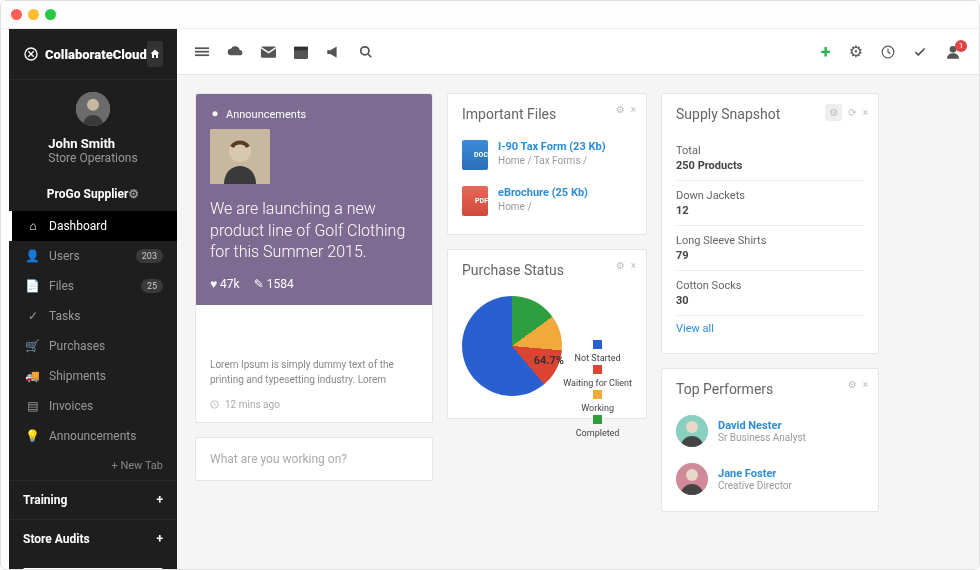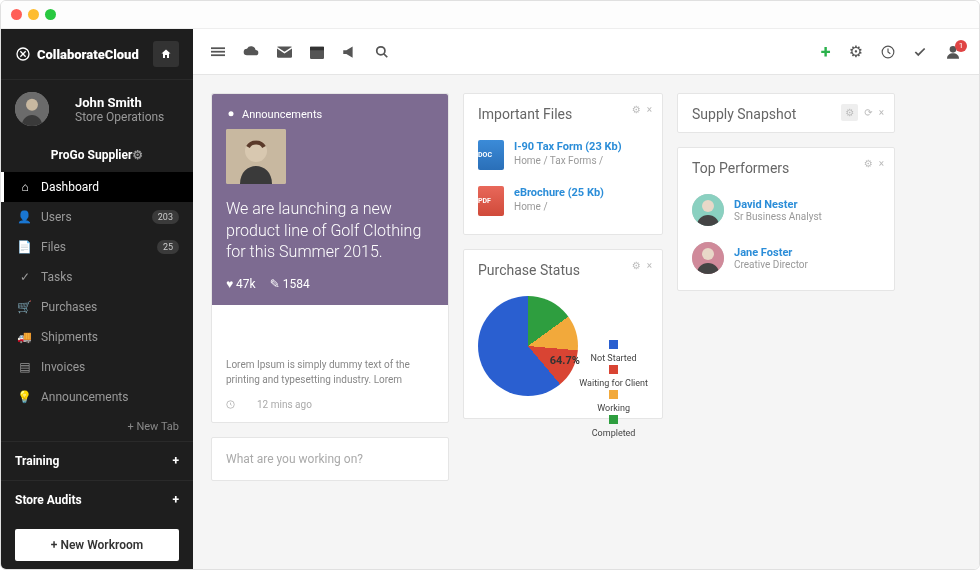--- a/index.html
+++ b/index.html
@@ -2,26 +2,26 @@
 <html><head>
 <meta charset="utf-8">
 <style>
 * { margin:0; padding:0; box-sizing:border-box; font-family:-apple-system,BlinkMacSystemFont,"Segoe UI",Roboto,Arial,sans-serif; }
 body { width:980px; height:570px; background:#fff; overflow:hidden; }
 .window { width:980px; height:570px; border:1px solid #e0e0e0; border-radius:6px; overflow:hidden; position:relative; }
 .titlebar { height:28px; background:#fdfdfd; border-bottom:1px solid #eee; display:flex; align-items:center; padding:0 10px; gap:6px; }
 .dot { width:11px; height:11px; border-radius:50%; }
 .dot.red { background:#ff5f57; } .dot.yellow { background:#febc2e; } .dot.green { background:#28c840; }
 .app { display:flex; height:calc(100% - 28px); }
-.sidebar { width:192px; background:#1e1e1e; color:#fff; display:flex; flex-direction:column; }
+.sidebar { width:168px; background:#1e1e1e; color:#fff; display:flex; flex-direction:column;margin-left:8px; }
 .brandrow { display:flex; align-items:center; justify-content:space-between; padding:12px 14px; border-bottom:1px solid #2a2a2a; }
 .brand { font-size:13px; font-weight:600; display:flex; align-items:center; gap:6px; }
 .brand svg { width:16px; height:16px; }
 .home-btn { width:26px; height:26px; background:#333; border-radius:3px; display:flex; align-items:center; justify-content:center; cursor:pointer; }
-.profile { display:flex; align-items:center; gap:26px; padding:12px 14px; }
+.profile { display:flex; align-items:center; gap:10px; padding:12px 14px;flex-direction:column; }
 .avatar { width:34px; height:34px; border-radius:50%; background:#888; overflow:hidden; }
 .avatar svg { width:100%; height:100%; }
 .pname { font-size:13px; font-weight:700; }
 .prole { font-size:12px; color:#999; }
 .sechead { display:flex; justify-content:center; align-items:center; padding:10px 14px; font-size:12px; font-weight:700; }
 .gear { color:#999; cursor:pointer; }
 .navitem { display:flex; align-items:center; justify-content:space-between; padding:8px 14px 8px 18px; font-size:12px; color:#999; cursor:pointer; }
 .navitem.active { background:#000; color:#fff; border-left:3px solid #fff; padding-left:15px; }
 .navitem .left { display:flex; align-items:center; gap:10px; }
 .navitem .ico { width:12px; display:inline-flex; justify-content:center; }
@@ -38,24 +38,24 @@
 .col { display:flex; flex-direction:column; gap:14px; }
 .col1 { width:238px; } .col2 { width:200px; } .col3 { width:218px; }
 .card { background:#fff; border:1px solid #e5e5e5; border-radius:2px; }
 .announce { background:#7d6b91; color:#fff; padding:14px; border-radius:2px 2px 0 0; }
 .ann-label { font-size:11px; display:flex; align-items:center; gap:6px; margin-bottom:8px; }
 .ann-img { width:60px; height:55px; background:#d0c4b0; border-radius:2px; margin-bottom:14px; overflow:hidden; }
 .ann-img svg { width:100%; height:100%; }
 .ann-text { font-size:16px; font-weight:300; line-height:1.35; }
 .ann-stats { font-size:12px; margin-top:14px; display:flex; gap:14px; }
 .ann-desc { padding:12px 14px; font-size:10px; color:#888; line-height:1.5;margin-top:40px; }
-.ann-time { padding:0 14px 12px; font-size:10px; color:#aaa; display:flex; align-items:center; gap:22px; }
+.ann-time { padding:0 14px 12px; font-size:10px; color:#aaa; display:flex; align-items:center; gap:6px; }
 .cardhead { padding:12px 14px 10px; font-size:14px; color:#666; position:relative; }
 .fileitem { display:flex; gap:10px; padding:8px 14px; }
-.fileico { width:26px; height:30px; display:flex; align-items:center; justify-content:flex-start; }
+.fileico { width:26px; height:30px; display:flex; align-items:center; justify-content:flex-end; }
 .fileico.doc { background:linear-gradient(#3b8bd8,#2a6fb8); border-radius:2px; }
 .fileico.pdf { background:linear-gradient(#e8685a,#d04a3a); border-radius:2px; }
 .fileico span { color:#fff; font-size:7px; font-weight:700; }
 .fileinfo .fname { color:#2b8dd8; font-size:11px; font-weight:700; }
 .fileinfo .fpath { color:#999; font-size:10px; margin-top:2px; }
 .pie { width:100px; height:100px; border-radius:50%; position:relative; margin:8px auto 14px 14px; }
 .pie-pct { position:absolute; right:-2px; top:58px; font-size:11px; font-weight:700; color:#333; }
 .legend { position:absolute; right:14px; top:44px; font-size:9px; color:#444; }
 .legend div { display:flex; align-items:center; gap:4px; margin-bottom:2px;flex-direction:column; }
 .sw { width:9px; height:9px; display:inline-block; }
@@ -350,20 +350,39 @@
         <div class="col col3">
           <div class="card" style="position:relative">
             <div class="cardhead">
               <span>Supply Snapshot</span>
               <div class="ha">
                   <span class="gearbox">⚙</span>
                   <span>⟳</span>
                   <span>×</span>
                 </div>
             </div>
+            <div class="snap" id="snaplist">
+                <div class="snaprow">
+                  <div class="slabel">Total</div>
+                  <div class="sval">250 Products</div>
+                </div>
+                <div class="snaprow">
+                  <div class="slabel">Down Jackets</div>
+                  <div class="sval">12</div>
+                </div>
+                <div class="snaprow">
+                  <div class="slabel">Long Sleeve Shirts</div>
+                  <div class="sval">79</div>
+                </div>
+                <div class="snaprow">
+                  <div class="slabel">Cotton Socks</div>
+                  <div class="sval">30</div>
+                </div>
+                <div class="viewall">View all</div>
+              </div>
           </div>
           <div class="card" style="position:relative;padding-bottom:8px">
             <div class="cardhead">
               <span>Top Performers</span>
               <div class="ha">
                   <span>⚙</span>
                   <span>×</span>
                 </div>
             </div>
             <div id="perflist">

